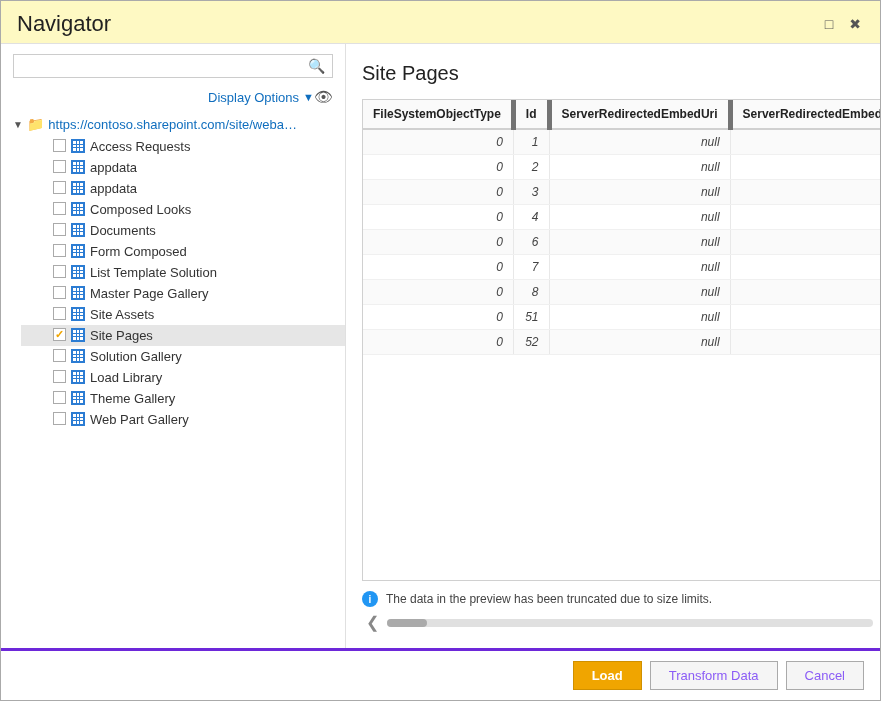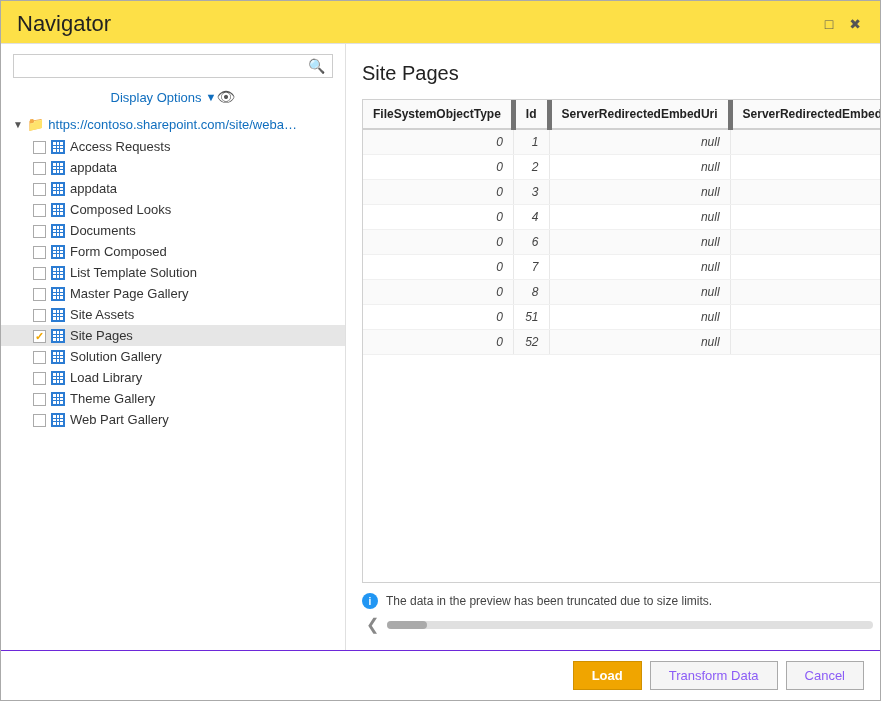--- a/index.html
+++ b/index.html
@@ -15,21 +15,21 @@
       border: 1px solid #aaa;
       box-shadow: 0 4px 20px rgba(0,0,0,0.3);
     }
 
     
     .title-bar {
       display: flex;
       align-items: center;
       justify-content: space-between;
       padding: 10px 16px 6px 16px;
-      background: #fde047;
+      background: #fef9c3;
       border-bottom: 1px solid #e0e0e0;
     }
     .title-bar-title {
       font-size: 22px;
       font-weight: 300;
       color: #222;
     }
     .title-bar-controls {
       display: flex;
       gap: 8px;
@@ -79,21 +79,21 @@
       font-size: 13px;
     }
     .search-icon {
       color: #555;
       font-size: 14px;
     }
 
     .display-options {
       display: flex;
       align-items: center;
-      justify-content: center;
+      justify-content: flex-end;
       padding: 2px 12px 6px 12px;
     }
     .display-options-btn {
       display: flex;
       align-items: center;
       gap: 4px;
       color: #106ebe;
       font-size: 13px;
       cursor: pointer;
       background: none;
@@ -134,25 +134,26 @@
       color: #106ebe;
       font-size: 13px;
       white-space: nowrap;
       overflow: hidden;
       text-overflow: ellipsis;
       max-width: 250px;
     }
 
     .tree-item {
       display: flex;
-      align-items: flex-end;
+      align-items: flex-start;
       padding: 3px 12px 3px 32px;
       gap: 5px;
       cursor: pointer;
       user-select: none;
+      margin-left: 20px;
     }
     .tree-item.selected {
       background: #e6e6e6;
     }
 
     .checkbox {
       width: 13px;
       height: 13px;
       border: 1px solid #aaa;
       background: #fff;
@@ -309,21 +310,21 @@
       left: 0;
     }
 
     
     .footer {
       display: flex;
       justify-content: flex-end;
       align-items: center;
       padding: 10px 16px;
       gap: 8px;
-      border-top: 1px solid #6d28d9;
+      border-top: 3px solid #6d28d9;
     }
 
     .btn {
       padding: 6px 18px;
       font-size: 13px;
       cursor: pointer;
       border: 1px solid #aaa;
       background: #f5f5f5;
       color: #8b5cf6;
     }

